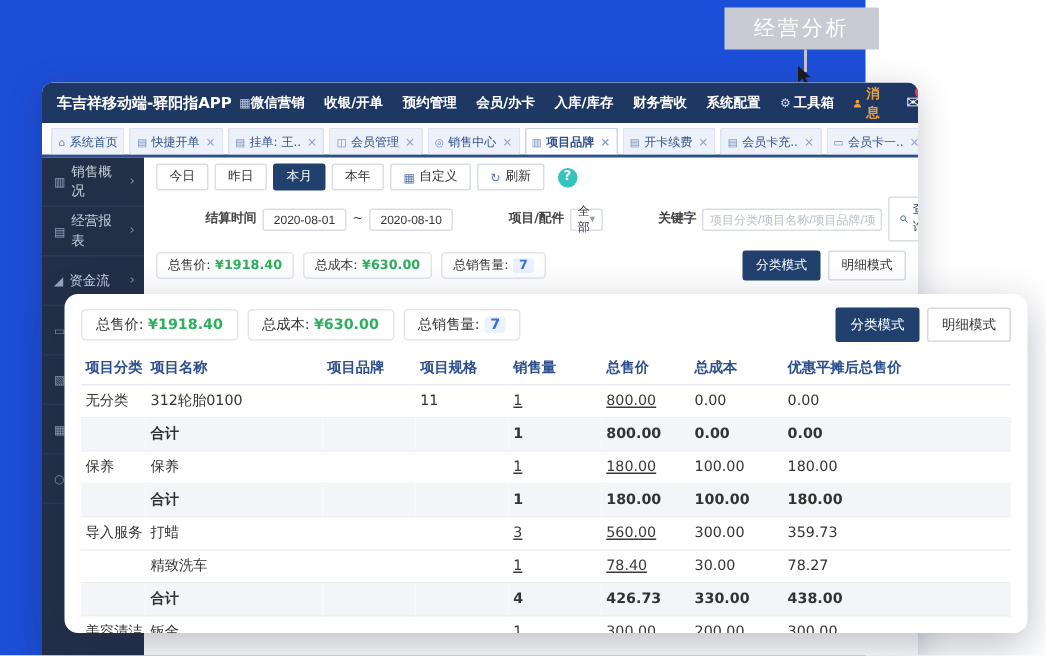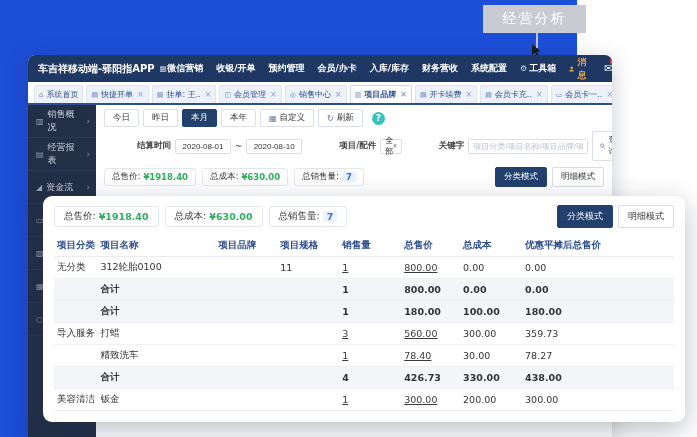--- a/index.html
+++ b/index.html
@@ -415,20 +415,30 @@
             <tr class="subtotal">
               <td></td>
               <td>合计</td>
               <td></td>
               <td></td>
               <td>1</td>
               <td>800.00</td>
               <td>0.00</td>
               <td>0.00</td>
             </tr>
+            <tr>
+              <td>保养</td>
+              <td>保养</td>
+              <td></td>
+              <td></td>
+              <td><span class="cell-link">1</span></td>
+              <td><span class="cell-link">180.00</span></td>
+              <td>100.00</td>
+              <td>180.00</td>
+            </tr>
             <tr class="subtotal">
               <td></td>
               <td>合计</td>
               <td></td>
               <td></td>
               <td>1</td>
               <td>180.00</td>
               <td>100.00</td>
               <td>180.00</td>
             </tr>

